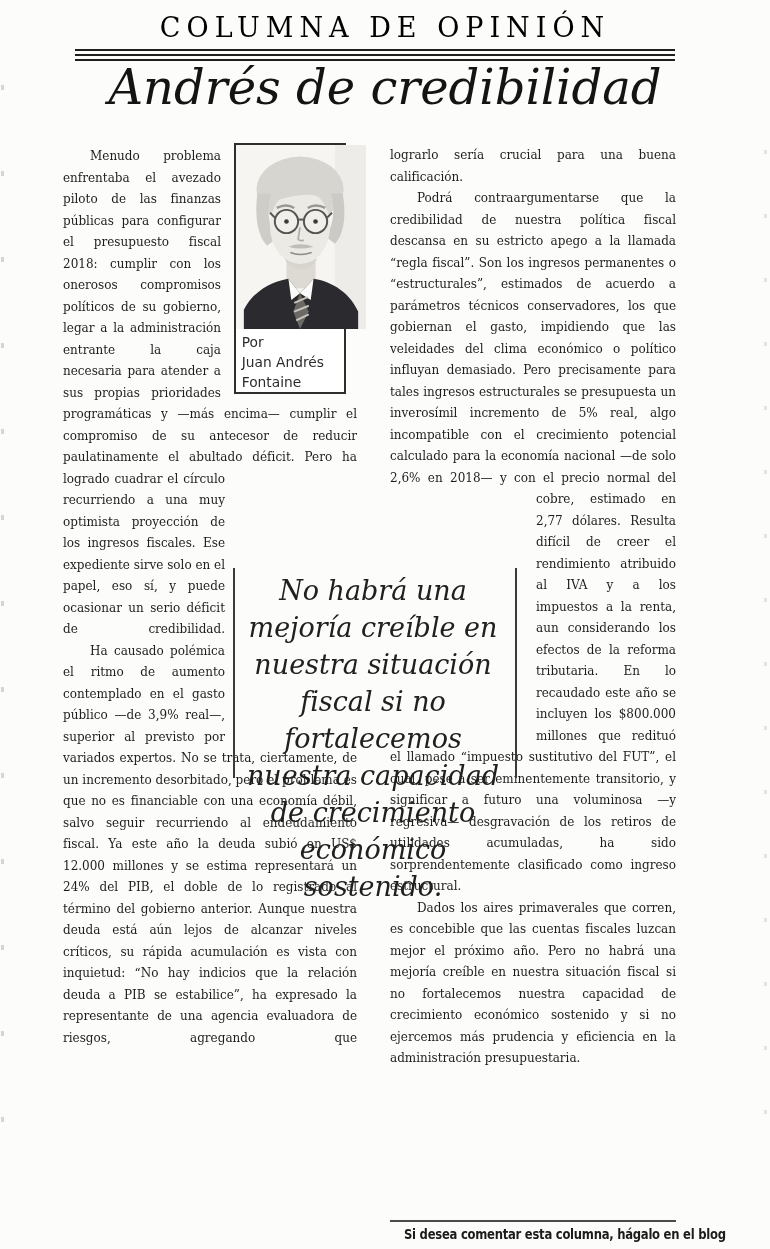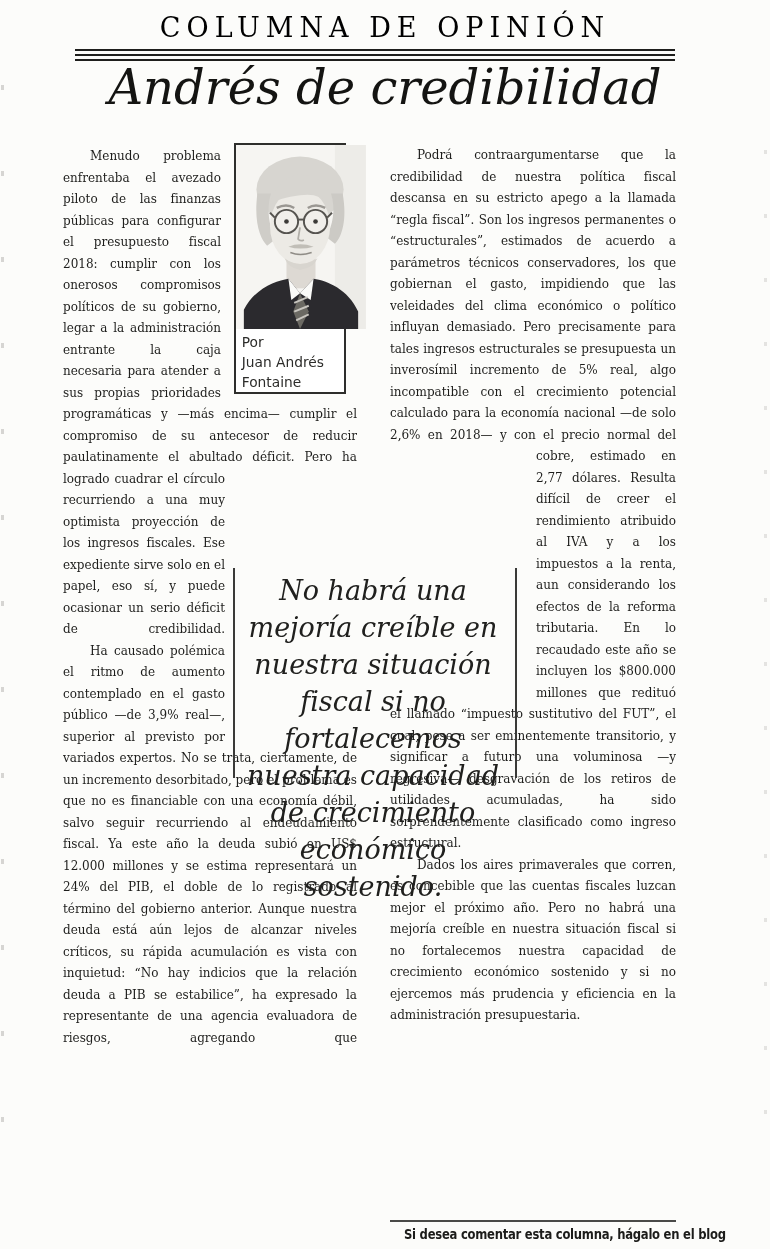--- a/index.html
+++ b/index.html
@@ -125,20 +125,21 @@
       <div>Juan Andrés Fontaine</div>
     </div>
   </div>
 
   <div class="col col-left">
     <p class="para indent jlast"><span class="spacer sp-photo"></span><span>Menudo problema enfrentaba el avezado piloto de las finanzas públicas para configurar el presupuesto fiscal 2018: cumplir con los onerosos compromisos políticos de su gobierno, legar a la administración entrante la caja necesaria para atender a sus propias prioridades programáticas y —más encima— cumplir el compromiso de su antecesor de reducir paulatinamente el abultado déficit. Pero ha logrado </span><span class="spacer sp-quote-l"></span><span>cuadrar el círculo recurriendo a una muy optimista proyección de los ingresos fiscales. Ese expediente sirve solo en el papel, eso sí, y puede ocasionar un serio déficit de credibilidad.</span></p>
     <p class="para indent jlast"><span>Ha causado polémica el ritmo de aumento contemplado en el gasto público —de 3,9% real—, superior al previsto por variados expertos. No se trata, ciertamente, de un incremento desorbitado, pero el problema es que no es financiable con una economía débil, salvo seguir recurriendo al endeudamiento fiscal. Ya este año la deuda subió en US$ 12.000 millones y se estima representará un 24% del PIB, el doble de lo registrado al término del gobierno anterior. Aunque nuestra deuda está aún lejos de alcanzar niveles críticos, su rápida acumulación es vista con inquietud: “No hay indicios que la relación deuda a PIB se estabilice”, ha expresado la representante de una agencia evaluadora de riesgos, agregando que</span></p>
   </div>
 
   <div class="col col-right">
+    <p class="para"><span>lograrlo sería crucial para una buena calificación.</span></p>
     <p class="para indent"><span>Podrá contraargumentarse que la credibilidad de nuestra política fiscal descansa en su estricto apego a la llamada “regla fiscal”. Son los ingresos permanentes o “estructurales”, estimados de acuerdo a parámetros técnicos conservadores, los que gobiernan el gasto, impidiendo que las veleidades del clima económico o político influyan demasiado. Pero precisamente para tales ingresos estructurales se presupuesta un inverosímil incremento de 5% real, algo incompatible con el crecimiento potencial calculado para la economía nacional —de solo 2,6% en 2018— y con el precio normal del </span><span class="spacer sp-quote-r"></span><span>cobre, estimado en 2,77 dólares. Resulta difícil de creer el rendimiento atribuido al IVA y a los impuestos a la renta, aun considerando los efectos de la reforma tributaria. En lo recaudado este año se incluyen los $800.000 millones que redituó el llamado “impuesto sustitutivo del FUT”, el cual, pese a ser eminentemente transitorio, y significar a futuro una voluminosa —y regresiva— desgravación de los retiros de utilidades acumuladas, ha sido sorprendentemente clasificado como ingreso estructural.</span></p>
     <p class="para indent"><span>Dados los aires primaverales que corren, es concebible que las cuentas fiscales luzcan mejor el próximo año. Pero no habrá una mejoría creíble en nuestra situación fiscal si no fortalecemos nuestra capacidad de crecimiento económico sostenido y si no ejercemos más prudencia y eficiencia en la administración presupuestaria.</span></p>
   </div>
 
   <div class="pq-rule l"></div>
   <div class="pq-rule r"></div>
   <div class="pull-quote">No habrá una mejoría creíble en nuestra situación fiscal si no fortalecemos nuestra capacidad de crecimiento económico sostenido.</div>
 
   <div class="footer-rule"></div>
   <div class="footer-note">Si desea comentar esta columna, hágalo en el blog</div>

